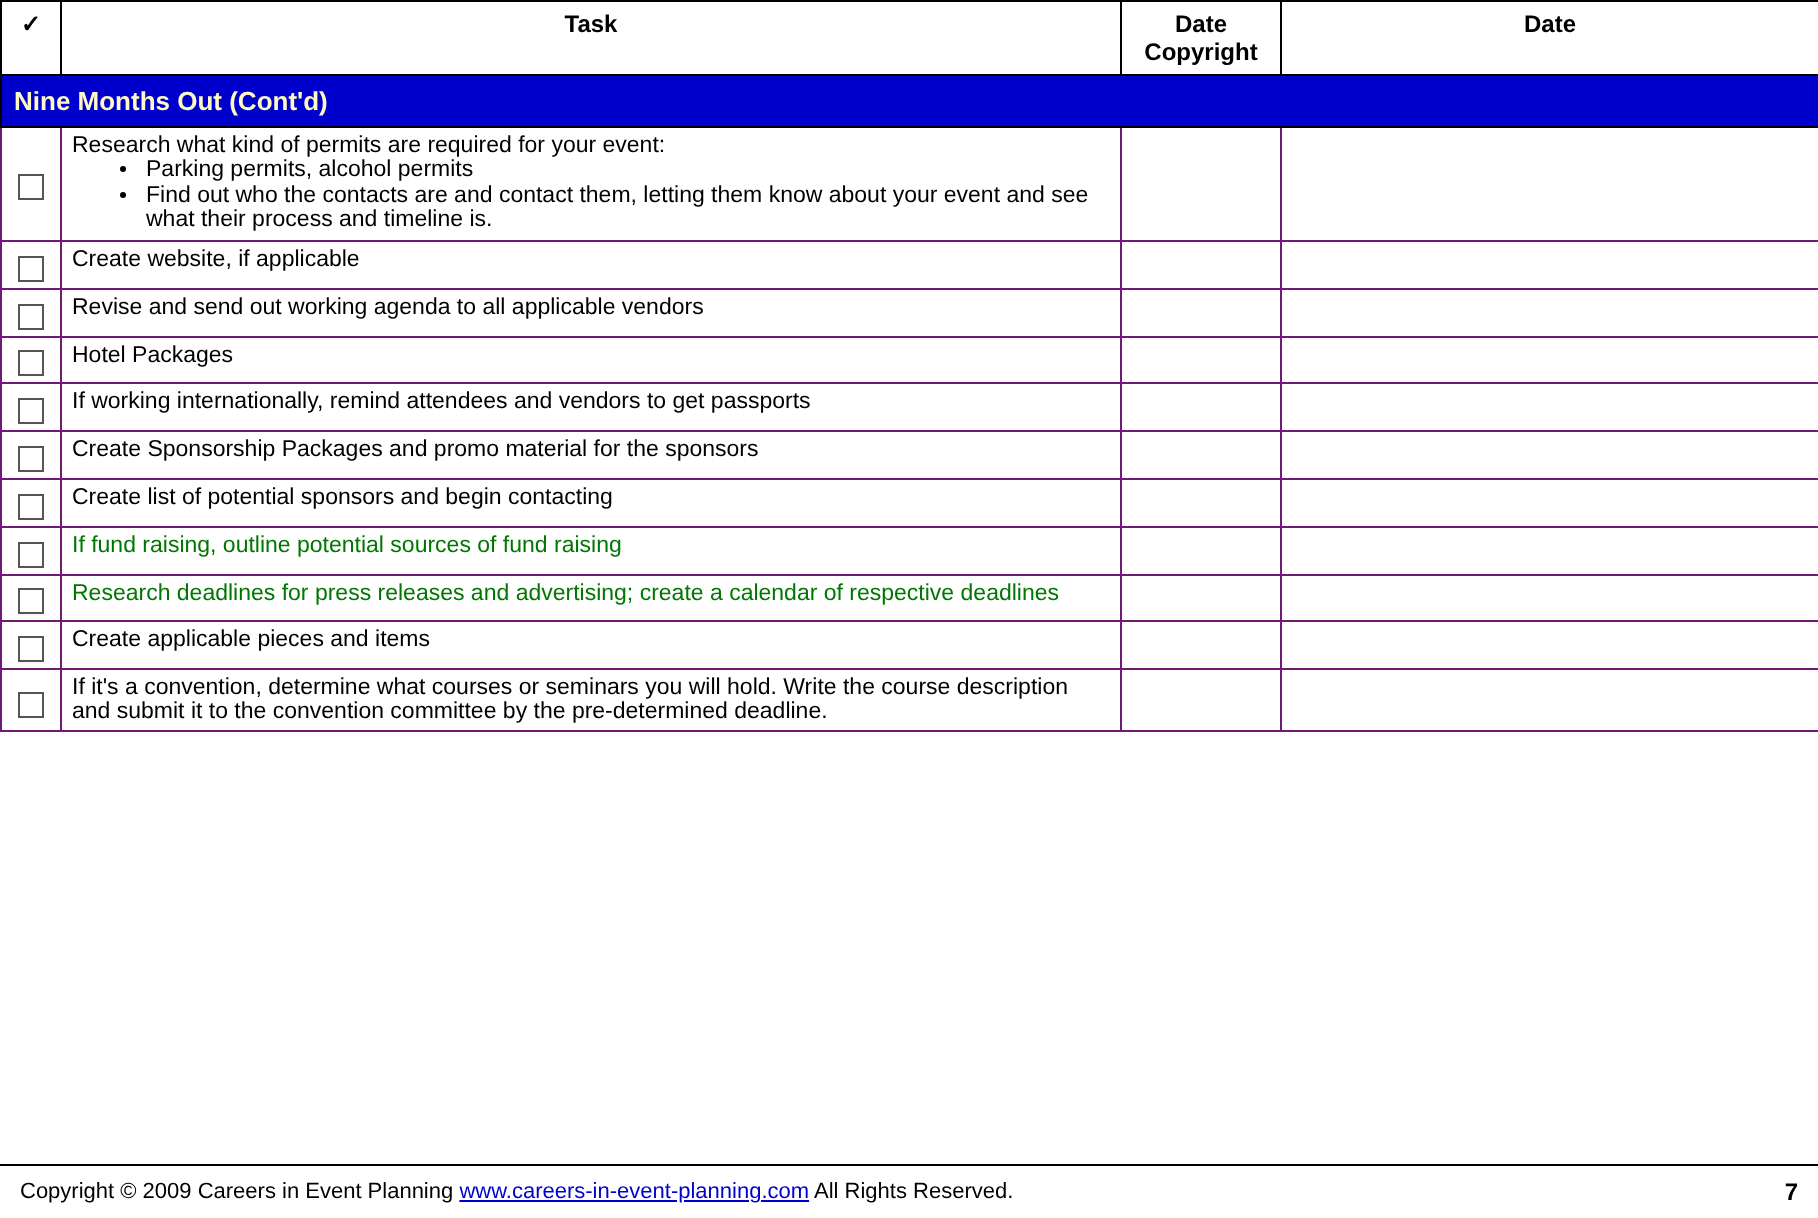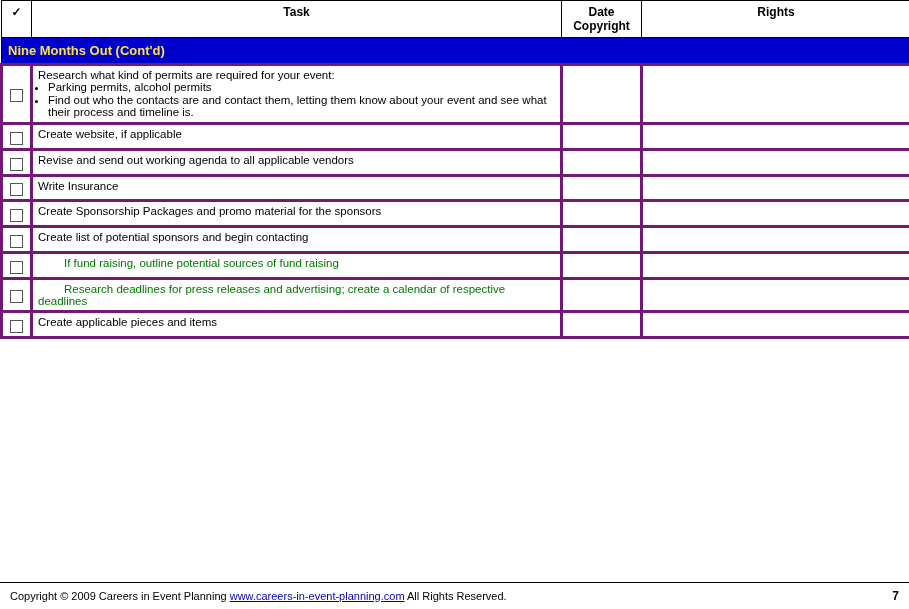--- a/index.html
+++ b/index.html
@@ -38,29 +38,29 @@
       font-weight: bold;
       font-size: 12px;
       background: #fff;
     }
     thead tr th.check-header {
       text-align: center;
     }
 
     .section-header td {
       background-color: #0000cd;
-      color: #fde047;
+      color: #fef9c3;
       font-weight: bold;
       padding: 5px 6px;
       border: 1px solid #000;
       font-size: 13px;
     }
 
     tbody tr td {
-      border: 3px solid #701a75;
+      border: 1px solid #701a75;
       padding: 3px 5px;
       vertical-align: top;
       font-size: 11.5px;
     }
 
     .check-cell {
       text-align: center;
       font-size: 14px;
       vertical-align: middle;
     }
@@ -76,31 +76,30 @@
     .checkbox-icon {
       display: inline-block;
       width: 13px;
       height: 13px;
       border: 1.5px solid #555;
       vertical-align: middle;
       margin-top: 2px;
     }
 
     ul.bullet-list {
-      margin-left: 5px;
+      margin-left: 32px;
       padding-left: 5px;
       list-style-type: disc;
     }
     ul.bullet-list li {
       margin-bottom: 1px;
     }
 
     .green-text {
       color: #007700;
-      margin-left: 26px;
     }
 
     .footer {
       border-top: 1px solid #000;
       padding: 6px 10px;
       font-size: 11px;
       display: flex;
       justify-content: center;
       align-items: center;
     }
@@ -126,21 +125,21 @@
         <col class="check-col">
         <col class="task-col">
         <col class="date-col">
         <col class="notes-col">
       </colgroup>
       <thead>
         <tr>
           <th class="check-header">✓</th>
           <th>Task</th>
           <th>Date Copyright</th>
-          <th>Rights</th>
+          <th>Date</th>
         </tr>
       </thead>
       <tbody>
 
         <tr class="section-header">
           <td colspan="4">Nine Months Out (Cont'd)</td>
         </tr>
 
         <tr>
           <td class="check-cell">
@@ -177,28 +176,38 @@
           </td>
           <td class="date-cell"></td>
           <td class="notes-cell"></td>
         </tr>
 
         <tr>
           <td class="check-cell">
             <span class="checkbox-icon"></span>
           </td>
           <td class="task-cell">
-            <span>Write Insurance</span>
-          </td>
-          <td class="date-cell"></td>
-          <td class="notes-cell"></td>
-        </tr>
-
-
-
+            <span>Hotel Packages</span>
+          </td>
+          <td class="date-cell"></td>
+          <td class="notes-cell"></td>
+        </tr>
+
+
+
+        <tr>
+          <td class="check-cell">
+            <span class="checkbox-icon"></span>
+          </td>
+          <td class="task-cell">
+            <span>If working internationally, remind attendees and vendors to get passports</span>
+          </td>
+          <td class="date-cell"></td>
+          <td class="notes-cell"></td>
+        </tr>
 
         <tr>
           <td class="check-cell">
             <span class="checkbox-icon"></span>
           </td>
           <td class="task-cell">
             <span>Create Sponsorship Packages and promo material for the sponsors</span>
           </td>
           <td class="date-cell"></td>
           <td class="notes-cell"></td>
@@ -242,20 +251,30 @@
           <td class="check-cell">
             <span class="checkbox-icon"></span>
           </td>
           <td class="task-cell">
             <span>Create applicable pieces and items</span>
           </td>
           <td class="date-cell"></td>
           <td class="notes-cell"></td>
         </tr>
 
+        <tr>
+          <td class="check-cell">
+            <span class="checkbox-icon"></span>
+          </td>
+          <td class="task-cell">
+            <span>If it's a convention, determine what courses or seminars you will hold.  Write the course description and submit it to the convention committee by the pre-determined deadline.</span>
+          </td>
+          <td class="date-cell"></td>
+          <td class="notes-cell"></td>
+        </tr>
 
       </tbody>
     </table>
   </div>
 
   <div class="footer">
     <div class="footer-left">
       <span>Copyright © 2009  Careers in Event Planning</span>
       <a>www.careers-in-event-planning.com</a>
       <span>   All Rights Reserved.</span>

